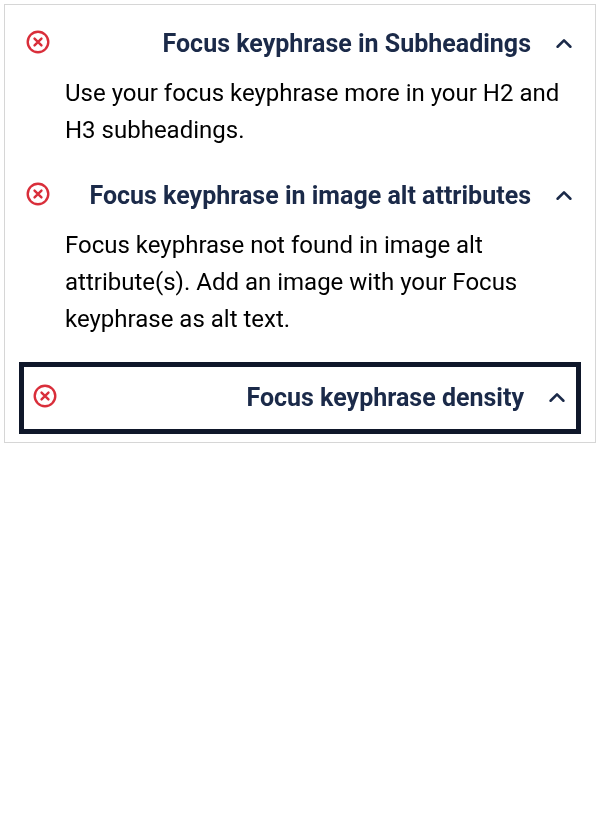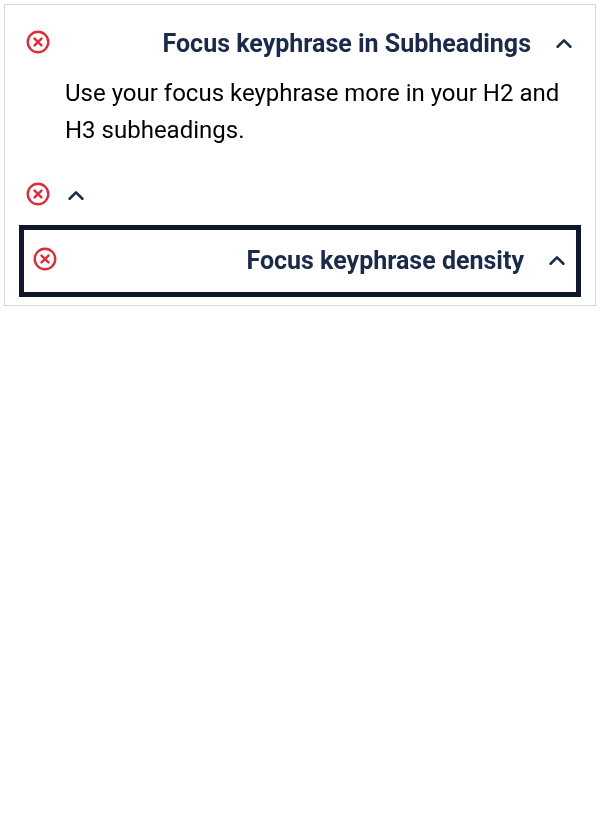--- a/index.html
+++ b/index.html
@@ -98,26 +98,28 @@
   </div>
 
   <div class="check-item">
     <div class="check-header">
       <span class="status-icon">
         <svg viewBox="0 0 24 24" fill="none">
           <circle cx="12" cy="12" r="9.5" stroke="#d92e3a" stroke-width="2.2"></circle>
           <path d="M8.8 8.8 L15.2 15.2 M15.2 8.8 L8.8 15.2" stroke="#d92e3a" stroke-width="2.2" stroke-linecap="round"></path>
         </svg>
       </span>
+      <div class="check-title">Focus keyphrase in image alt attributes</div>
       <span class="chevron">
         <svg viewBox="0 0 24 24" fill="none">
           <path d="M5 15 L12 8 L19 15" stroke-width="2.8" stroke-linecap="round" stroke-linejoin="round"></path>
         </svg>
       </span>
     </div>
+    <div class="check-body">Focus keyphrase not found in image alt attribute(s). Add an image with your Focus keyphrase as alt text.</div>
   </div>
 
   <div class="check-item highlighted">
     <div class="check-header">
       <span class="status-icon">
         <svg viewBox="0 0 24 24" fill="none">
           <circle cx="12" cy="12" r="9.5" stroke="#d92e3a" stroke-width="2.2"></circle>
           <path d="M8.8 8.8 L15.2 15.2 M15.2 8.8 L8.8 15.2" stroke="#d92e3a" stroke-width="2.2" stroke-linecap="round"></path>
         </svg>
       </span>

